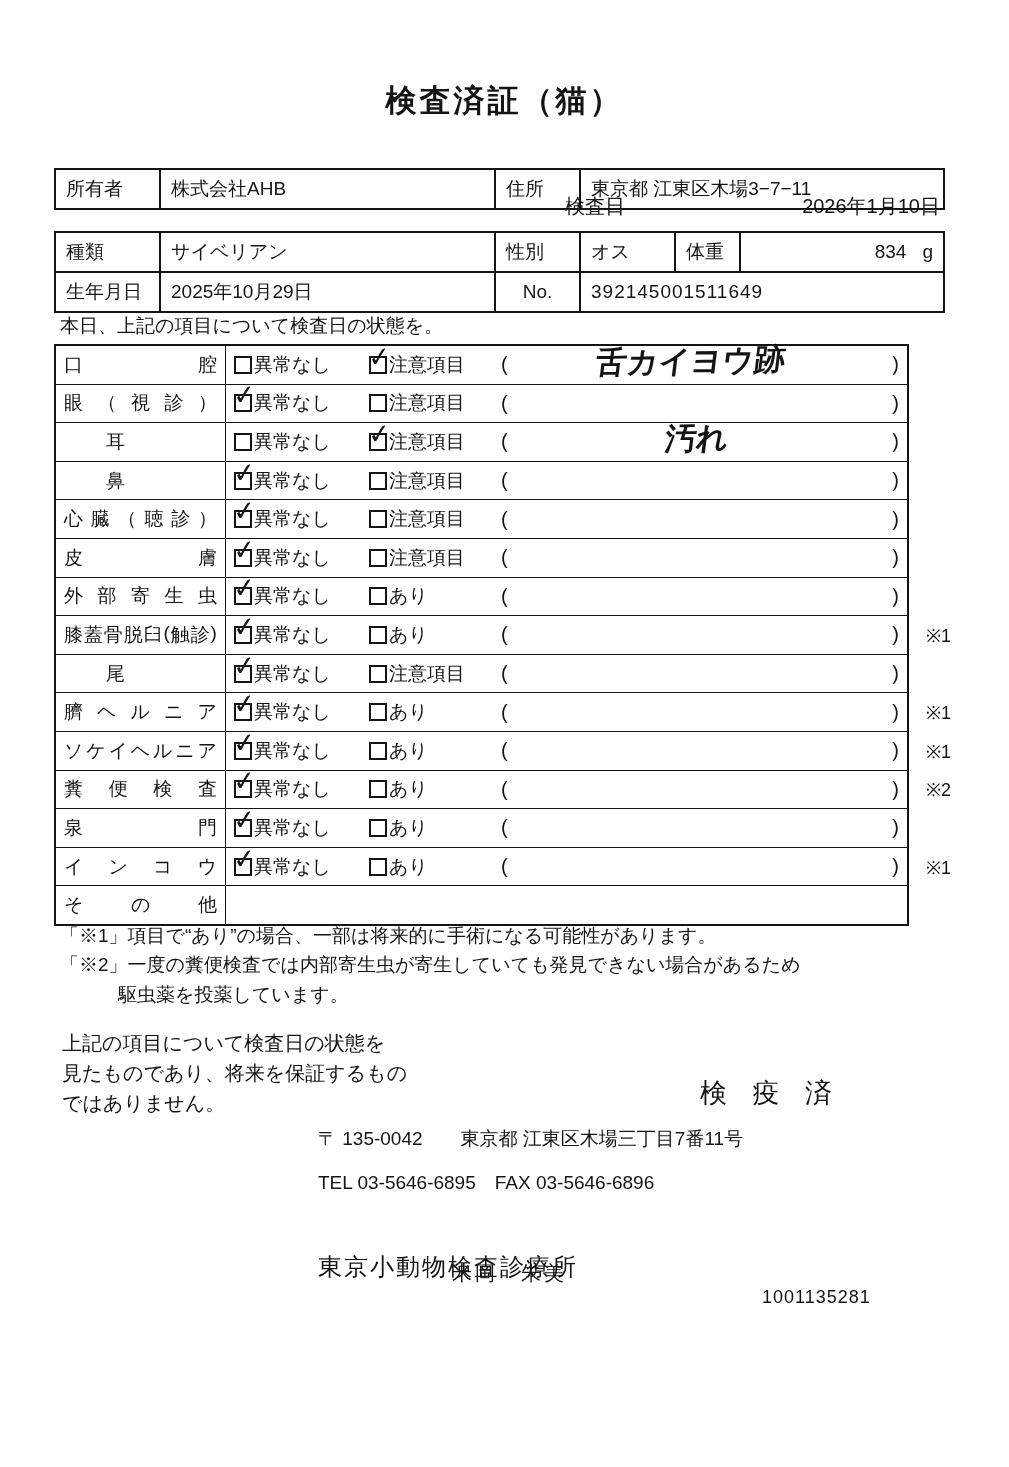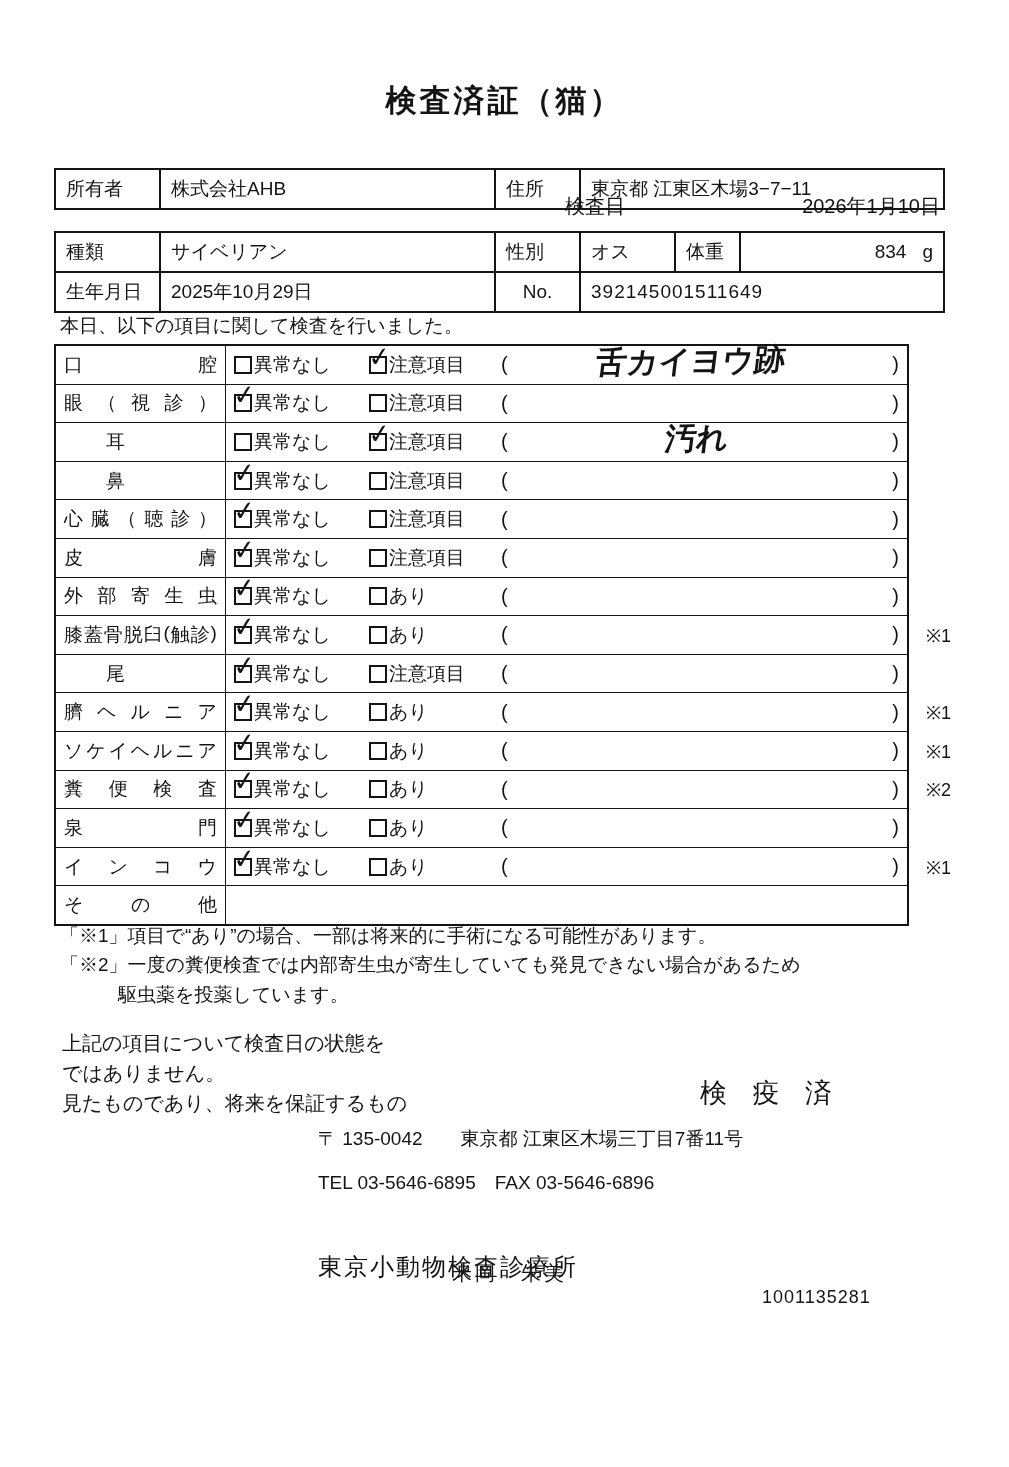--- a/index.html
+++ b/index.html
@@ -125,21 +125,21 @@
     </tr>
     <tr>
       <td>生年月日</td>
       <td>2025年10月29日</td>
       <td class="center">No.</td>
       <td class="no-val" colspan="3">392145001511649</td>
     </tr>
   </tbody>
     </table>
 
-  <div class="abs intro">本日、以下の項目に関して検査を行いました。</div>
+  <div class="abs intro">本日、上記の項目について検査日の状態を。</div>
 
   <div class="abs checklist" id="checklist">
       <div class="crow">
         <div class="item">
           <span class="item-dist">
             <span>口</span>
             <span>腔</span>
           </span>
         </div>
         <div class="opt opt1">
@@ -483,22 +483,22 @@
     </div>
 
   <div class="abs footnotes">
     <div>「※1」項目で“あり”の場合、一部は将来的に手術になる可能性があります。</div>
     <div>「※2」一度の糞便検査では内部寄生虫が寄生していても発見できない場合があるため</div>
     <div class="indent">駆虫薬を投薬しています。</div>
   </div>
 
   <div class="abs disclaimer">
     <div>上記の項目について検査日の状態を</div>
+    <div>見たものであり、将来を保証するもの</div>
     <div>ではありません。</div>
-    <div>見たものであり、将来を保証するもの</div>
   </div>
 
   <div class="abs stamp">検 疫 済</div>
 
   <div class="abs addr-line">
     <span>〒 135-0042</span><span class="gap"></span><span>東京都 江東区木場三丁目7番11号</span>
   </div>
 
   <div class="abs tel-line">TEL 03-5646-6895　FAX 03-5646-6896</div>
 

